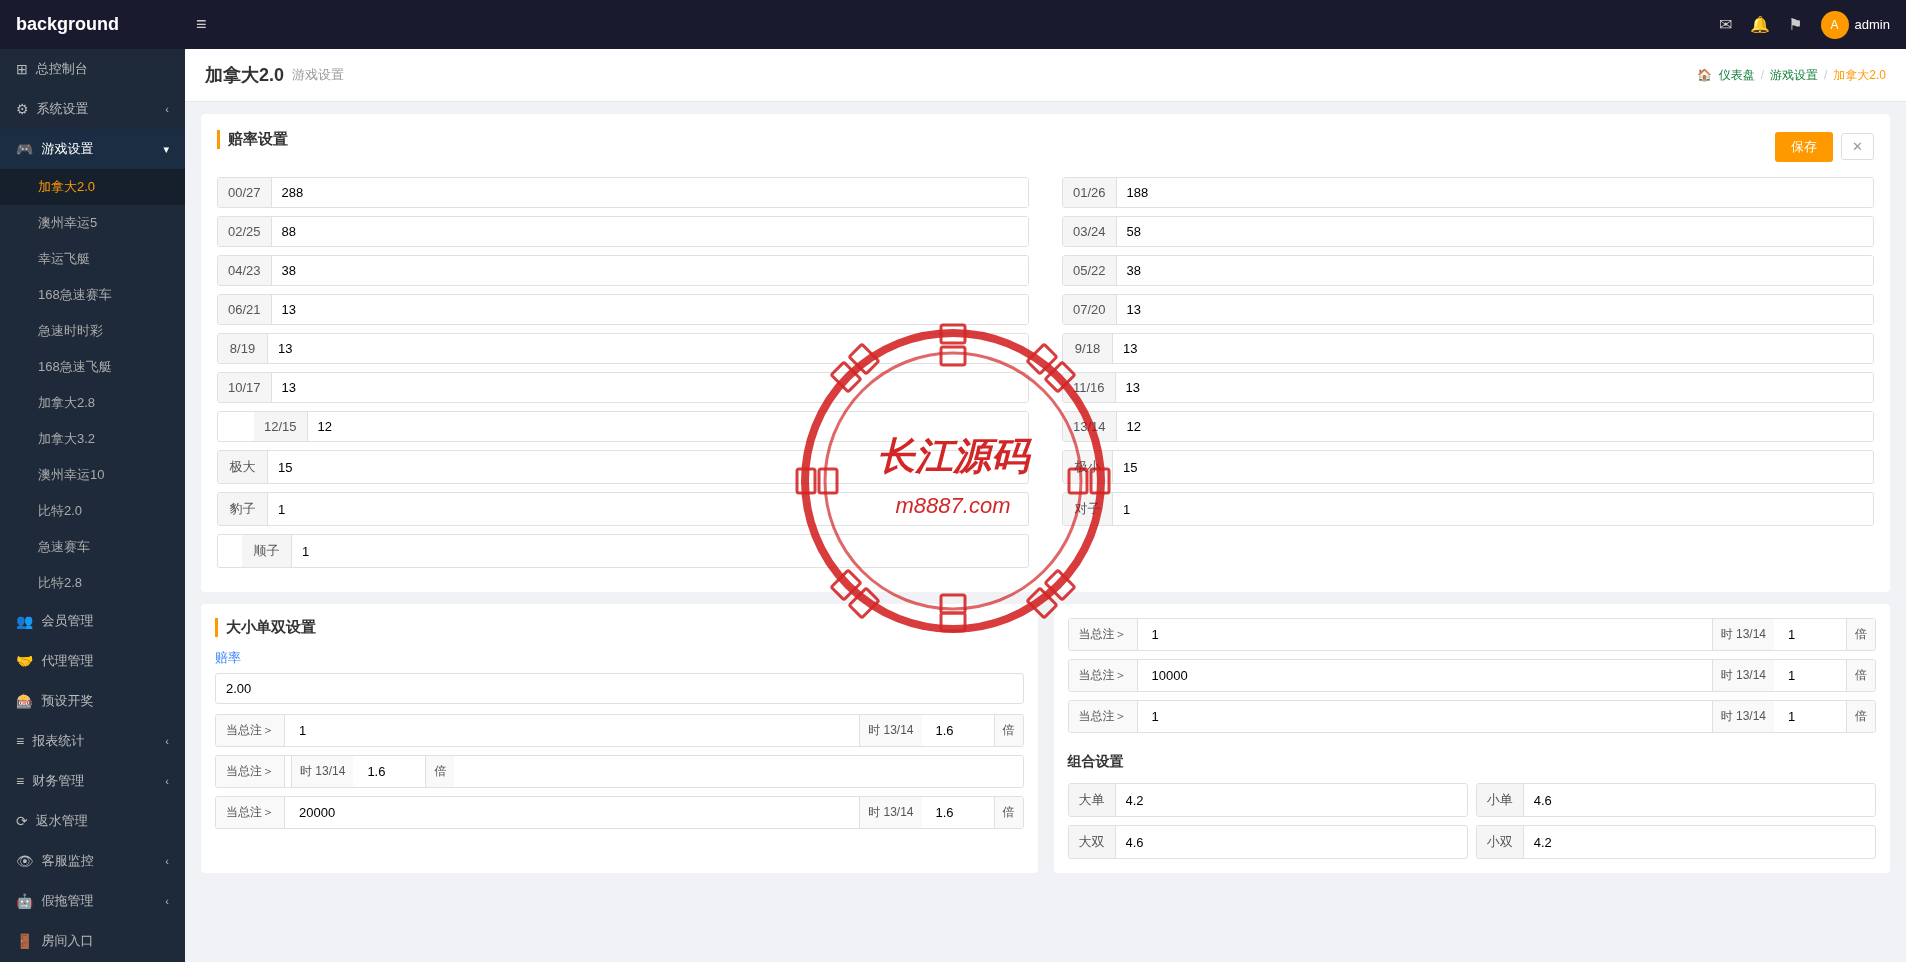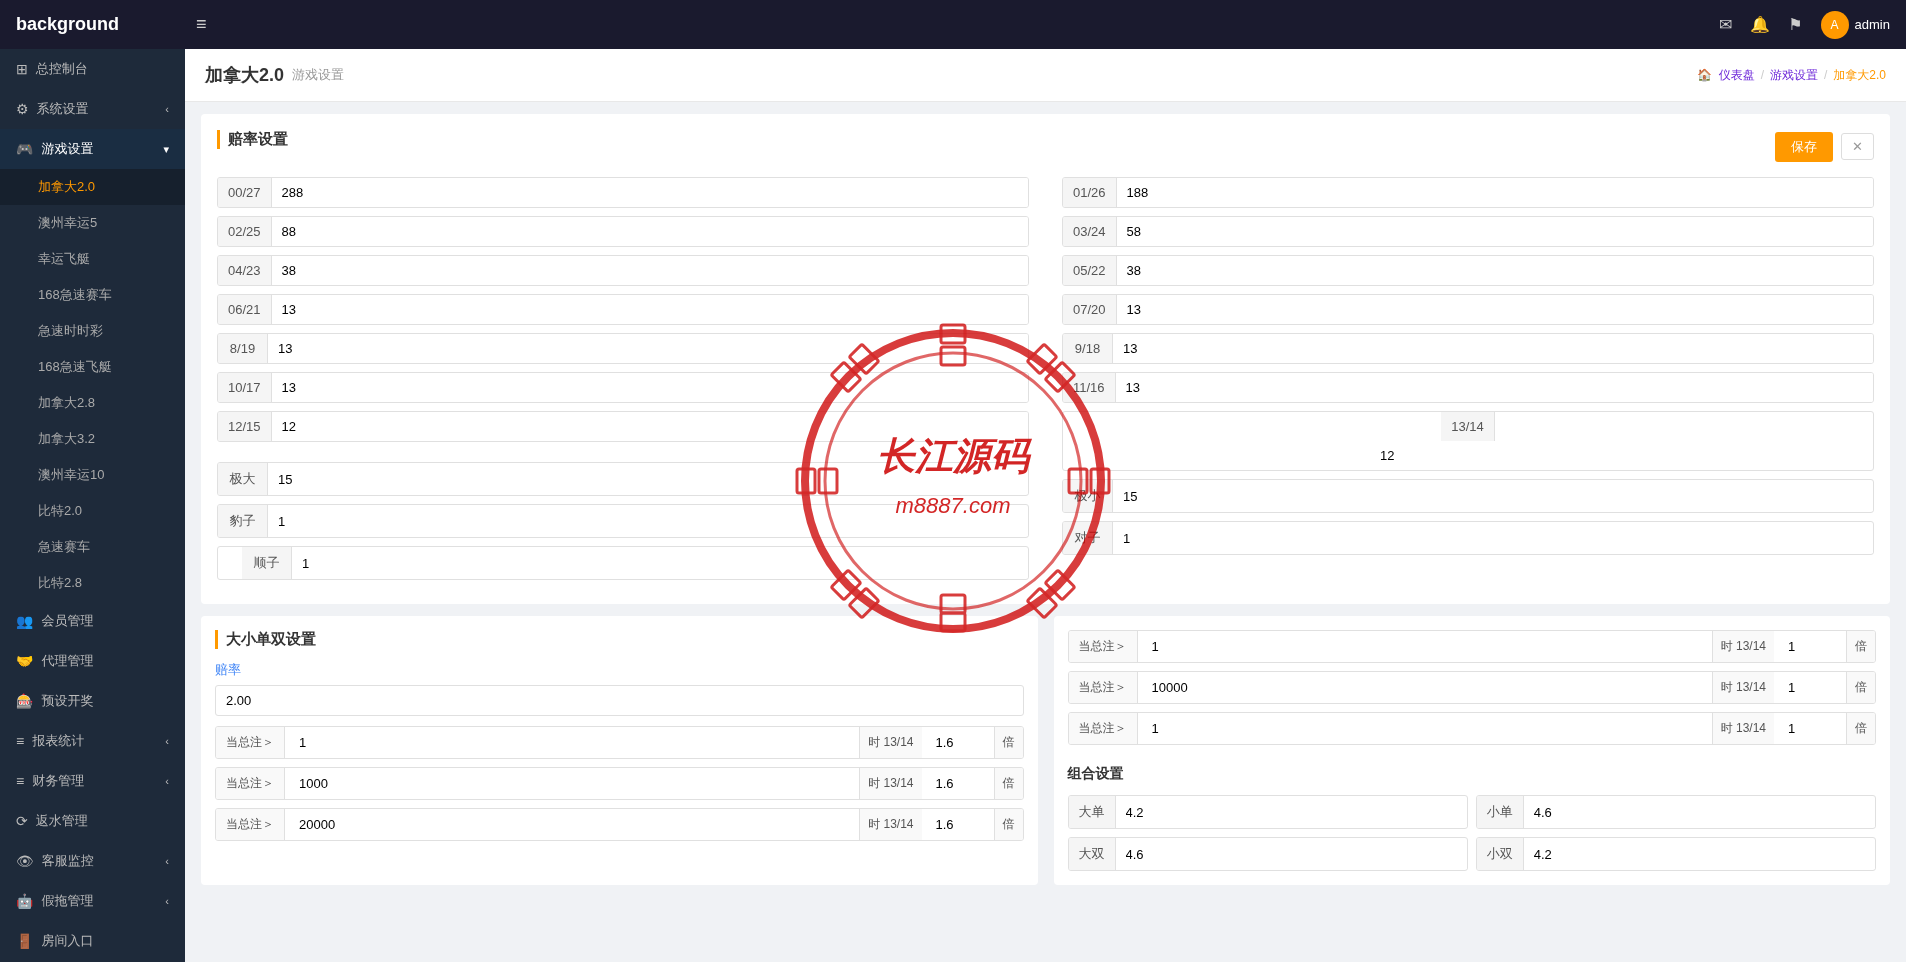--- a/index.html
+++ b/index.html
@@ -124,21 +124,21 @@
       font-size: 13px;
       color: #999;
     }
     .breadcrumb {
       display: flex;
       align-items: center;
       gap: 6px;
       font-size: 12px;
       color: #999;
     }
-    .breadcrumb-item { color: #6d28d9; }
+    .breadcrumb-item { color: #15803d; }
     .breadcrumb-item.active { color: #f90; }
     .breadcrumb-sep { color: #ccc; }
 
     
     .section {
       background: #fff;
       margin: 12px 16px;
       border-radius: 4px;
       padding: 16px;
     }
@@ -464,21 +464,21 @@
     <input class="form-input" type="text" value="13" style="">
   </div>
               <div class="form-row" style="margin-bottom: 8px;">
     <div class="form-label">8/19</div>
     <input class="form-input" type="text" value="13" style="">
   </div>
               <div class="form-row" style="margin-bottom: 8px;">
     <div class="form-label">10/17</div>
     <input class="form-input" type="text" value="13" style="">
   </div>
-              <div class="form-row" style="margin-bottom: 20px;">
+              <div class="form-row" style="margin-bottom: 8px; padding-left: 36px;">
     <div class="form-label">12/15</div>
     <input class="form-input" type="text" value="12" style="">
   </div>
               <div class="form-row" style="margin-bottom: 8px;">
     <div class="form-label">极大</div>
     <input class="form-input" type="text" value="15" style="">
   </div>
               <div class="form-row" style="margin-bottom: 8px;">
     <div class="form-label">豹子</div>
     <input class="form-input" type="text" value="1" style="">
@@ -509,21 +509,21 @@
     <input class="form-input" type="text" value="13" style="">
   </div>
               <div class="form-row" style="margin-bottom: 8px;">
     <div class="form-label">9/18</div>
     <input class="form-input" type="text" value="13" style="">
   </div>
               <div class="form-row" style="margin-bottom: 8px;">
     <div class="form-label">11/16</div>
     <input class="form-input" type="text" value="13" style="">
   </div>
-              <div class="form-row" style="margin-bottom: 8px; flex-direction: column;">
+              <div class="form-row" style="margin-bottom: 8px;">
     <div class="form-label">13/14</div>
     <input class="form-input" type="text" value="12" style="">
   </div>
               <div class="form-row" style="margin-bottom: 8px;">
     <div class="form-label">极小</div>
     <input class="form-input" type="text" value="15" style="">
   </div>
               <div class="form-row" style="margin-bottom: 0;">
     <div class="form-label">对子</div>
     <input class="form-input" type="text" value="1" style="">
@@ -542,21 +542,20 @@
         <div id="bs-cond-left">
             <div class="condition-row" style="margin-bottom: 8px;">
     <span class="cond-part">当总注＞</span>
     <input class="cond-input" type="text" value="1" style="">
     <span class="cond-times">时 13/14</span>
     <input class="cond-input" type="text" value="1.6" style="max-width: 60px;">
     <span class="cond-bei">倍</span>
   </div>
             <div class="condition-row" style="margin-bottom: 8px;">
     <span class="cond-part">当总注＞</span>
-    <input class="cond-input" type="text" value="1000" style="">
     <span class="cond-times">时 13/14</span>
     <input class="cond-input" type="text" value="1.6" style="max-width: 60px;">
     <span class="cond-bei">倍</span>
   </div>
             <div class="condition-row" style="margin-bottom: 8px;">
     <span class="cond-part">当总注＞</span>
     <input class="cond-input" type="text" value="20000" style="">
     <span class="cond-times">时 13/14</span>
     <input class="cond-input" type="text" value="1.6" style="max-width: 60px;">
     <span class="cond-bei">倍</span>

